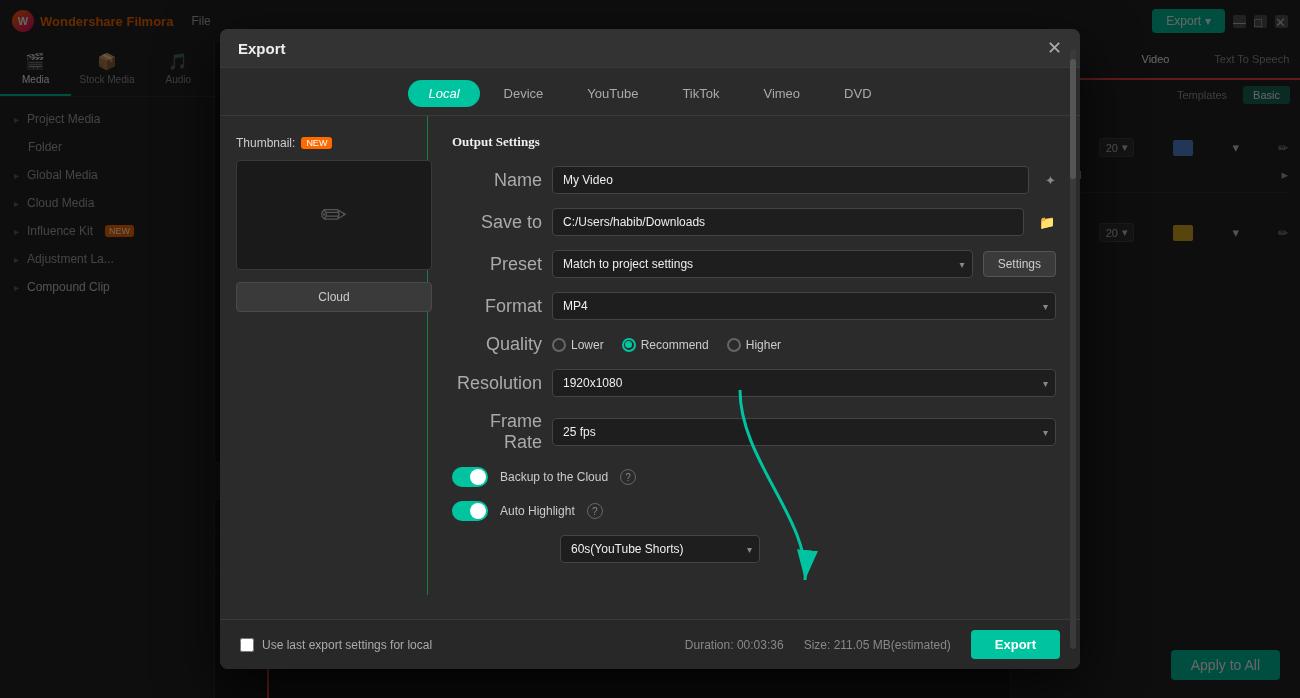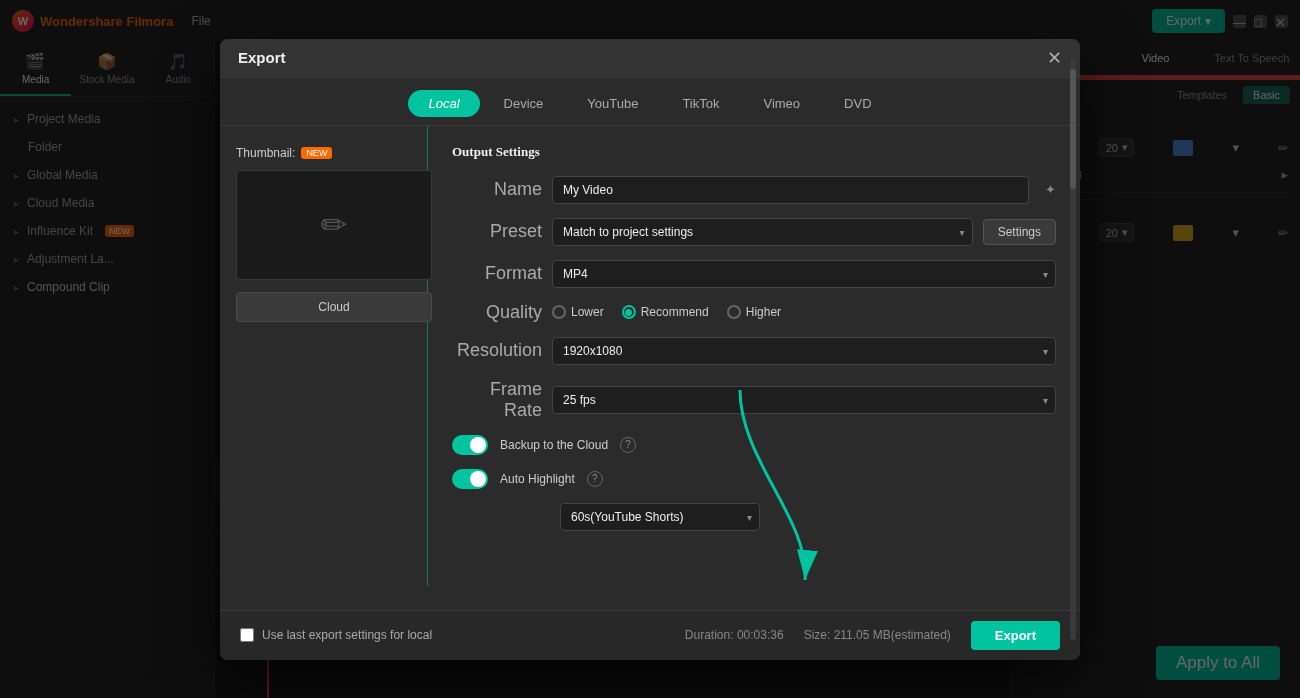--- a/index.html
+++ b/index.html
@@ -121,21 +121,21 @@
 
     
     .right-panel {
       position: absolute;
       top: 42px; right: 0;
       width: 290px; bottom: 0;
       background: #252525;
       border-left: 1px solid #333;
     }
     .right-tabs {
-      display: flex; border-bottom: 5px solid #ef4444; height: 38px; align-items: center;
+      display: flex; border-bottom: 2px solid #ef4444; height: 38px; align-items: center;
     }
     .right-tab {
       flex: 1; display: flex; align-items: center; justify-content: center;
       font-size: 11px; color: #999; cursor: pointer;
       border-bottom: 2px solid transparent;
     }
     .right-tab.active { color: #fff; }
     .right-sub-tabs {
       display: flex; justify-content: flex-end; padding: 6px 10px;
       gap: 6px;
@@ -476,21 +476,21 @@
     
     .apply-all-btn {
       position: absolute;
       bottom: 18px;
       right: 20px;
       background: #00c4a0;
       color: white;
       border: none;
       border-radius: 4px;
       padding: 7px 20px;
-      font-size: 17px;
+      font-size: 14px;
       cursor: pointer;
       z-index: 50;
     }
 
     .scrollbar {
       position: absolute;
       right: 4px;
       top: 20px;
       bottom: 20px;
       width: 6px;
@@ -684,20 +684,27 @@
         <div class="output-settings-title">Output Settings</div>
 
         <div class="setting-row">
           <span class="setting-label">Name</span>
           <div class="setting-input">
             <input type="text" value="My Video" style="">
           </div>
           <span class="ai-icon">✦</span>
         </div>
 
+        <div class="setting-row">
+          <span class="setting-label">Save to</span>
+          <div class="setting-input">
+            <input type="text" value="C:/Users/habib/Downloads" style="">
+          </div>
+          <span class="folder-icon">📁</span>
+        </div>
 
         <div class="setting-row">
           <span class="setting-label">Preset</span>
           <div class="select-wrap">
             <select>
               <option>Match to project settings</option>
               <option>Custom</option>
             </select>
             <span class="select-arrow">▾</span>
           </div>

